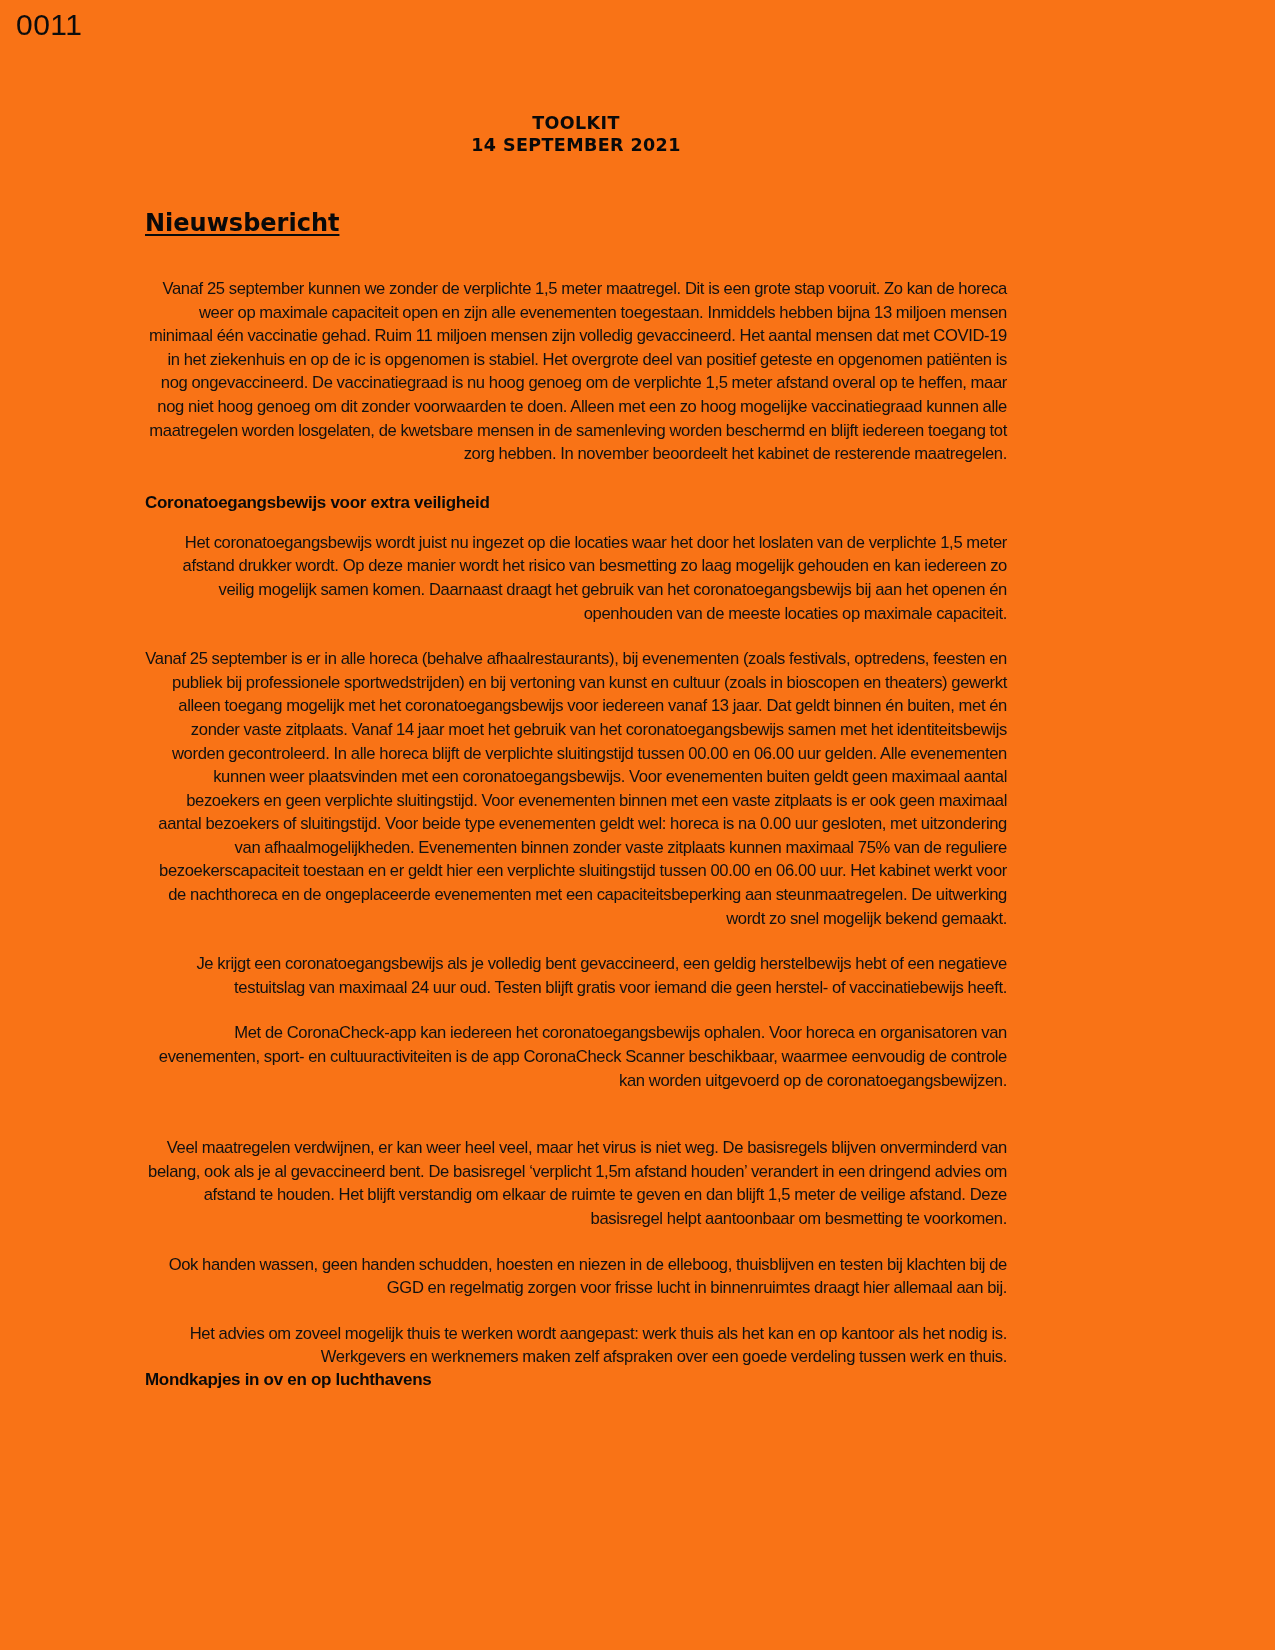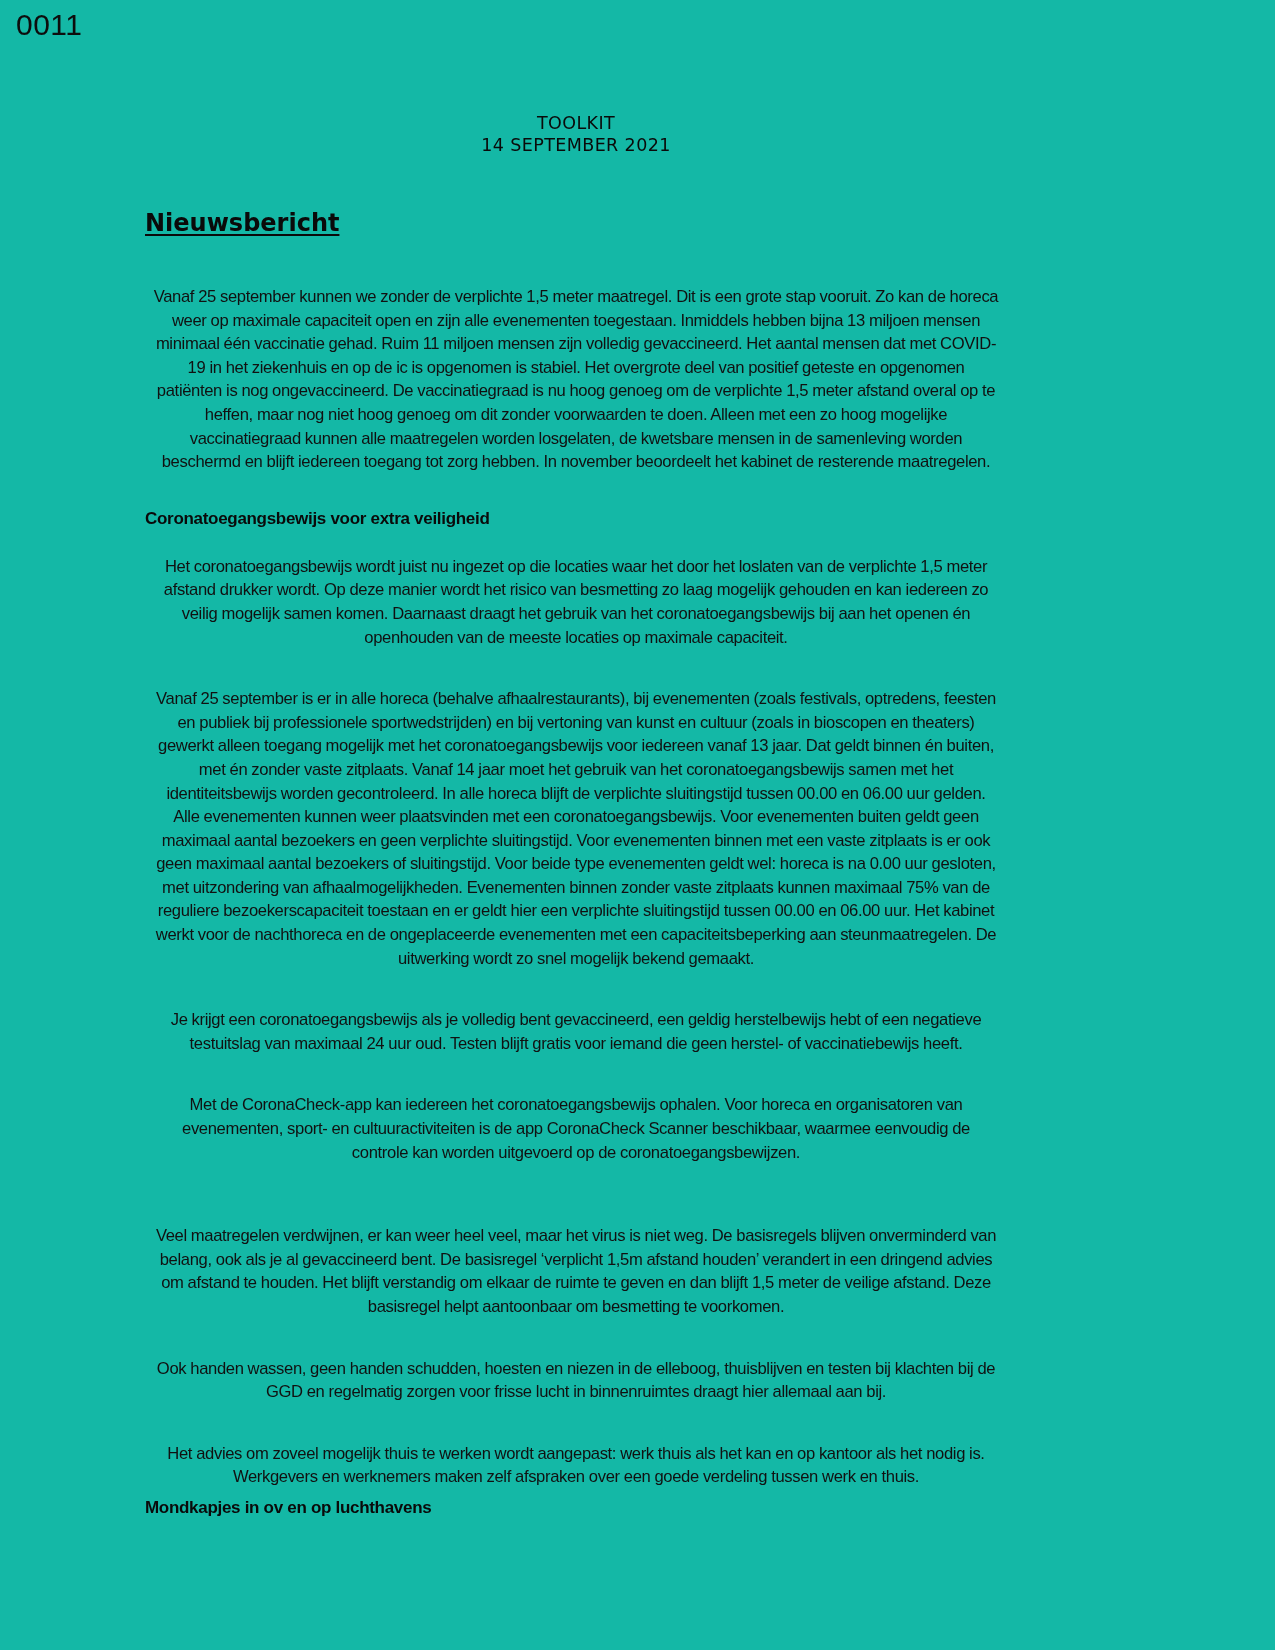--- a/index.html
+++ b/index.html
@@ -9,21 +9,21 @@
     background: #ffffff;
   }
   body {
     font-family: "DejaVu Sans", sans-serif;
     color: #000000;
   }
   .page {
     position: relative;
     width: 1275px;
     height: 1650px;
-    background: #14b8a6;
+    background: #f97316;
     overflow: hidden;
     box-sizing: border-box;
   }
   
   .page-stamp {
     position: absolute;
     left: 16px;
     top: 10px;
     font-family: "Liberation Sans", sans-serif;
     font-size: 30px;
@@ -35,21 +35,21 @@
   
   .content {
     position: absolute;
     left: 145px;
     top: 112px;
     width: 862px;
   }
   .doc-title {
     text-align: center;
     font-family: "DejaVu Sans", sans-serif;
-    font-weight: normal;
+    font-weight: bold;
     font-size: 17.5px;
     line-height: 22px;
     letter-spacing: 0.4px;
     margin: 0 0 0 0;
     color: #0a0a0a;
   }
   .doc-title .line2 {
     display: block;
   }
   .section-title {
@@ -70,24 +70,24 @@
     line-height: 21px;
     margin: 0;
     color: #0a0a0a;
     letter-spacing: -0.3px;
   }
   .para {
     font-family: "Liberation Sans", sans-serif;
     font-weight: 400;
     font-size: 16.6px;
     line-height: 23.6px;
-    margin: 8px;
+    margin: 0;
     color: #111111;
     letter-spacing: -0.35px;
-    text-align: center;
+    text-align: right;
     word-spacing: -0.2px;
   }
   .gap-hd   { height: 18px; }   
   .gap-par  { height: 22px; }   
   .gap-sec  { height: 26px; }   
   .gap-tight{ height: 0px; }    
 </style>
 </head>
 <body>
 

